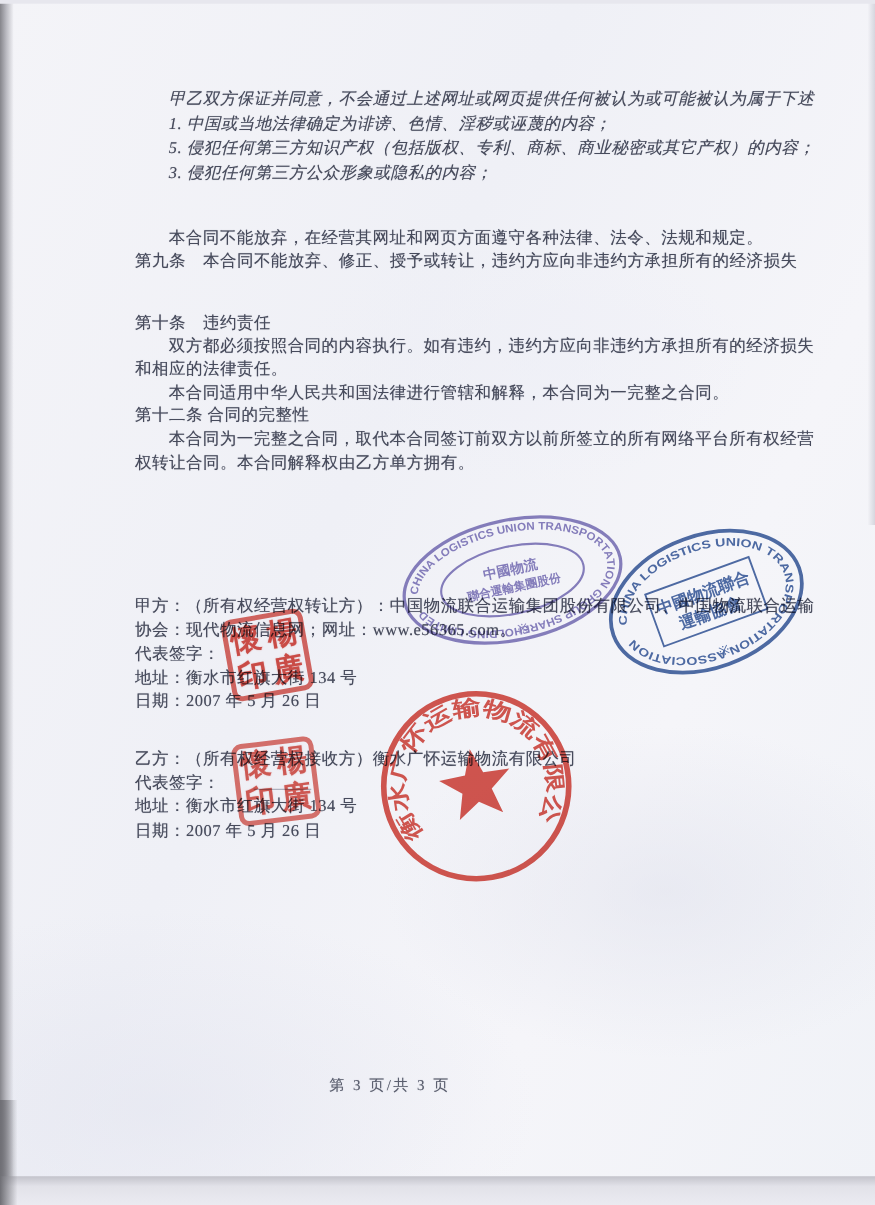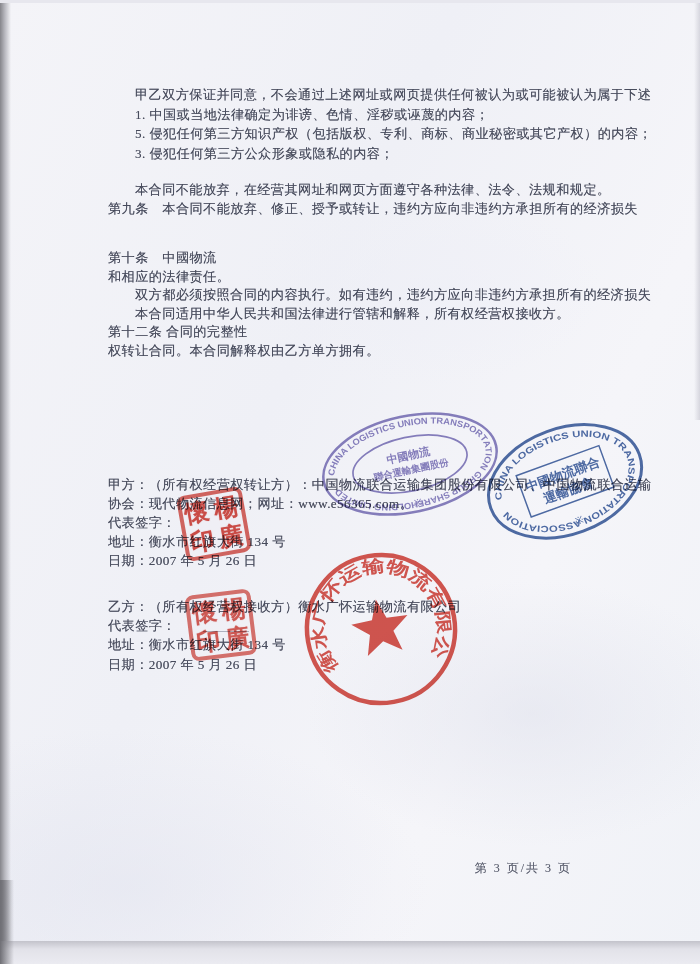--- a/index.html
+++ b/index.html
@@ -24,27 +24,27 @@
     background:linear-gradient(270deg,#d6d6de 0%,rgba(230,230,238,0) 100%);}
   .edge-top{position:absolute;left:0;top:0;width:700px;height:3px;background:#e7e7ee;}
   .corner-bl{position:absolute;left:0;top:880px;width:14px;height:84px;
     background:linear-gradient(90deg,#6f6f75 0%,rgba(150,150,158,0) 100%);}
 
   
   .blk{position:absolute;left:108px;width:500px;font-size:13.2px;letter-spacing:.4px;
     text-shadow:0 0 .6px rgba(71,75,92,.55);}
   .blk .ln{white-space:nowrap;}
   .ind{padding-left:27px;}
-  .b1{top:85px;line-height:19.5px;}
+  .b1{top:69px;line-height:19.5px;font-style:italic;}
   .b2{top:181px;line-height:18.6px;}
   .b3{top:249px;line-height:18.6px;}
   .pa{top:475px;line-height:19.1px;}
   .pb{top:597px;line-height:19.2px;}
-  .footer{position:absolute;left:0;top:860px;width:572px;text-align:right;
-    font-size:12px;color:#5a5e6e;letter-spacing:2px;text-shadow:0 0 .6px rgba(90,94,110,.5);}
+  .footer{position:absolute;left:0;top:860px;width:572px;text-align:center;
+    font-size:12px;color:#5a5e6e;letter-spacing:2px;text-shadow:0 0 .6px rgba(90,94,110,.5);padding-left:26px;}
   .sig-underline{position:absolute;left:203px;top:631px;width:46px;height:1px;
     background:rgba(120,124,145,.55);}
 
   
   .stamp{position:absolute;mix-blend-mode:multiply;}
   .stampA{left:314px;top:407px;width:192px;height:114px;transform:rotate(-12deg);opacity:.88;}
   .stampB{left:481px;top:422px;width:170px;height:118px;transform:rotate(-20deg);opacity:.92;}
   .stampR{left:300px;top:548px;width:162px;height:162px;transform:rotate(-10deg);opacity:.9;}
   .seal-sq{position:absolute;width:58px;height:58px;border:4px solid rgba(213,69,60,.85);
     border-radius:8px;display:grid;grid-template-columns:1fr 1fr;place-items:center;
@@ -74,25 +74,26 @@
     <div class="ln ind">5. 侵犯任何第三方知识产权（包括版权、专利、商标、商业秘密或其它产权）的内容；</div>
     <div class="ln ind">3. 侵犯任何第三方公众形象或隐私的内容；</div>
   </div>
 
   <div class="blk b2">
     <div class="ln ind">本合同不能放弃，在经营其网址和网页方面遵守各种法律、法令、法规和规定。</div>
     <div class="ln">第九条　本合同不能放弃、修正、授予或转让，违约方应向非违约方承担所有的经济损失</div>
   </div>
 
   <div class="blk b3">
-    <div class="ln">第十条　中國物流</div>
+    <div class="ln">第十条　违约责任</div>
+    <div class="ln ind">双方都必须按照合同的内容执行。如有违约，违约方应向非违约方承担所有的经济损失</div>
     <div class="ln">和相应的法律责任。</div>
-    <div class="ln ind">双方都必须按照合同的内容执行。如有违约，违约方应向非违约方承担所有的经济损失</div>
-    <div class="ln ind">本合同适用中华人民共和国法律进行管辖和解释，所有权经营权接收方。</div>
+    <div class="ln ind">本合同适用中华人民共和国法律进行管辖和解释，本合同为一完整之合同。</div>
     <div class="ln">第十二条 合同的完整性</div>
+    <div class="ln ind">本合同为一完整之合同，取代本合同签订前双方以前所签立的所有网络平台所有权经营</div>
     <div class="ln">权转让合同。本合同解释权由乙方单方拥有。</div>
   </div>
 
   <div class="blk pa">
     <div class="ln">甲方：（所有权经营权转让方）：中国物流联合运输集团股份有限公司、中国物流联合运输</div>
     <div class="ln">协会：现代物流信息网；网址：www.e56365.com。</div>
     <div class="ln">代表签字：</div>
     <div class="ln">地址：衡水市红旗大街 134 号</div>
     <div class="ln">日期：2007 年 5 月 26 日</div>
   </div>

